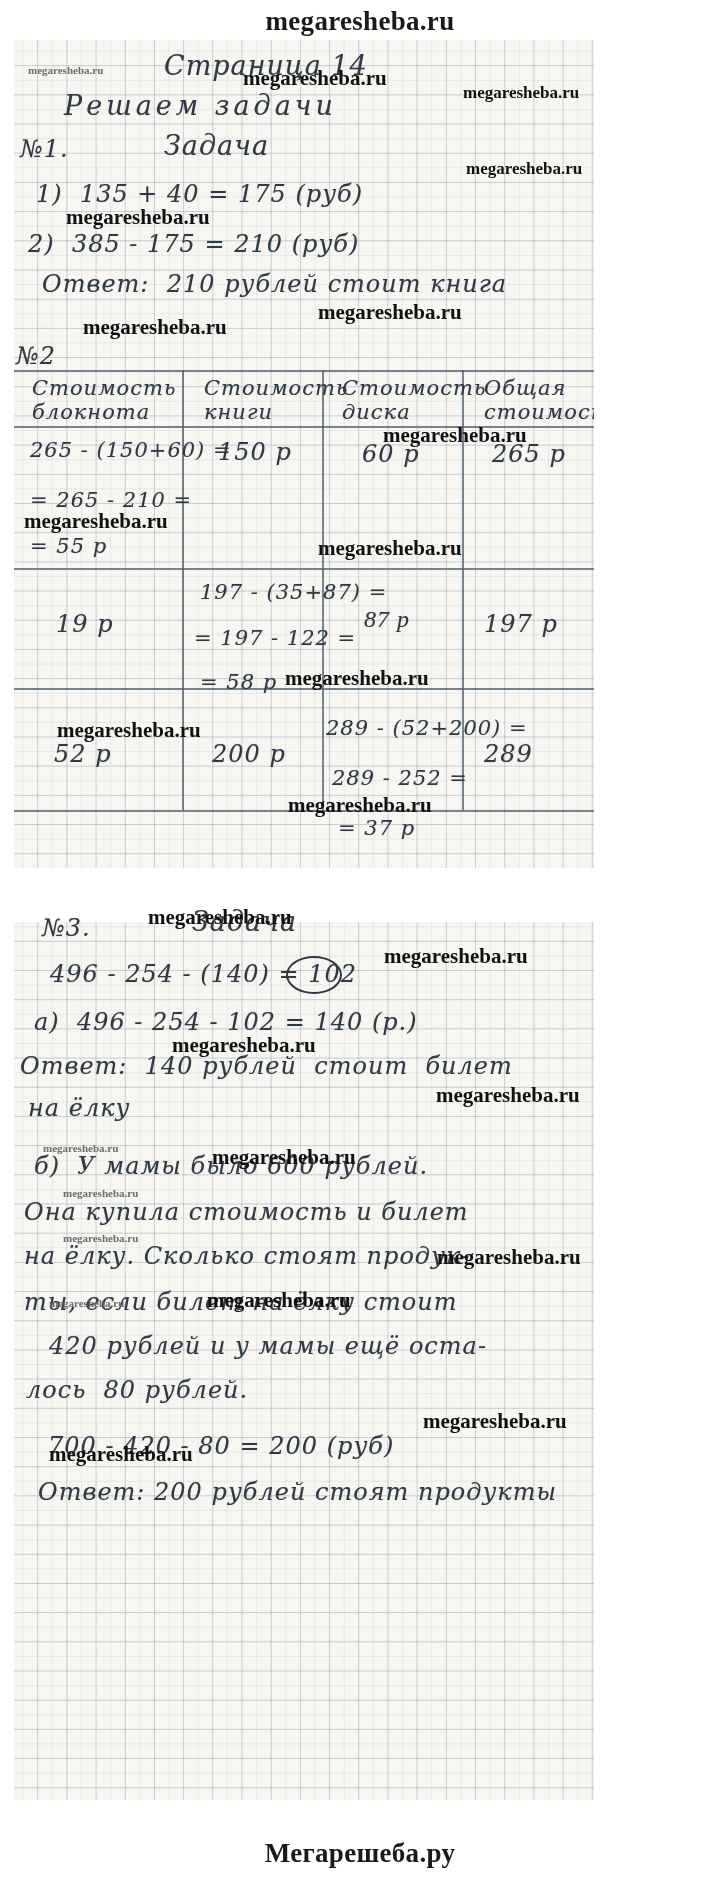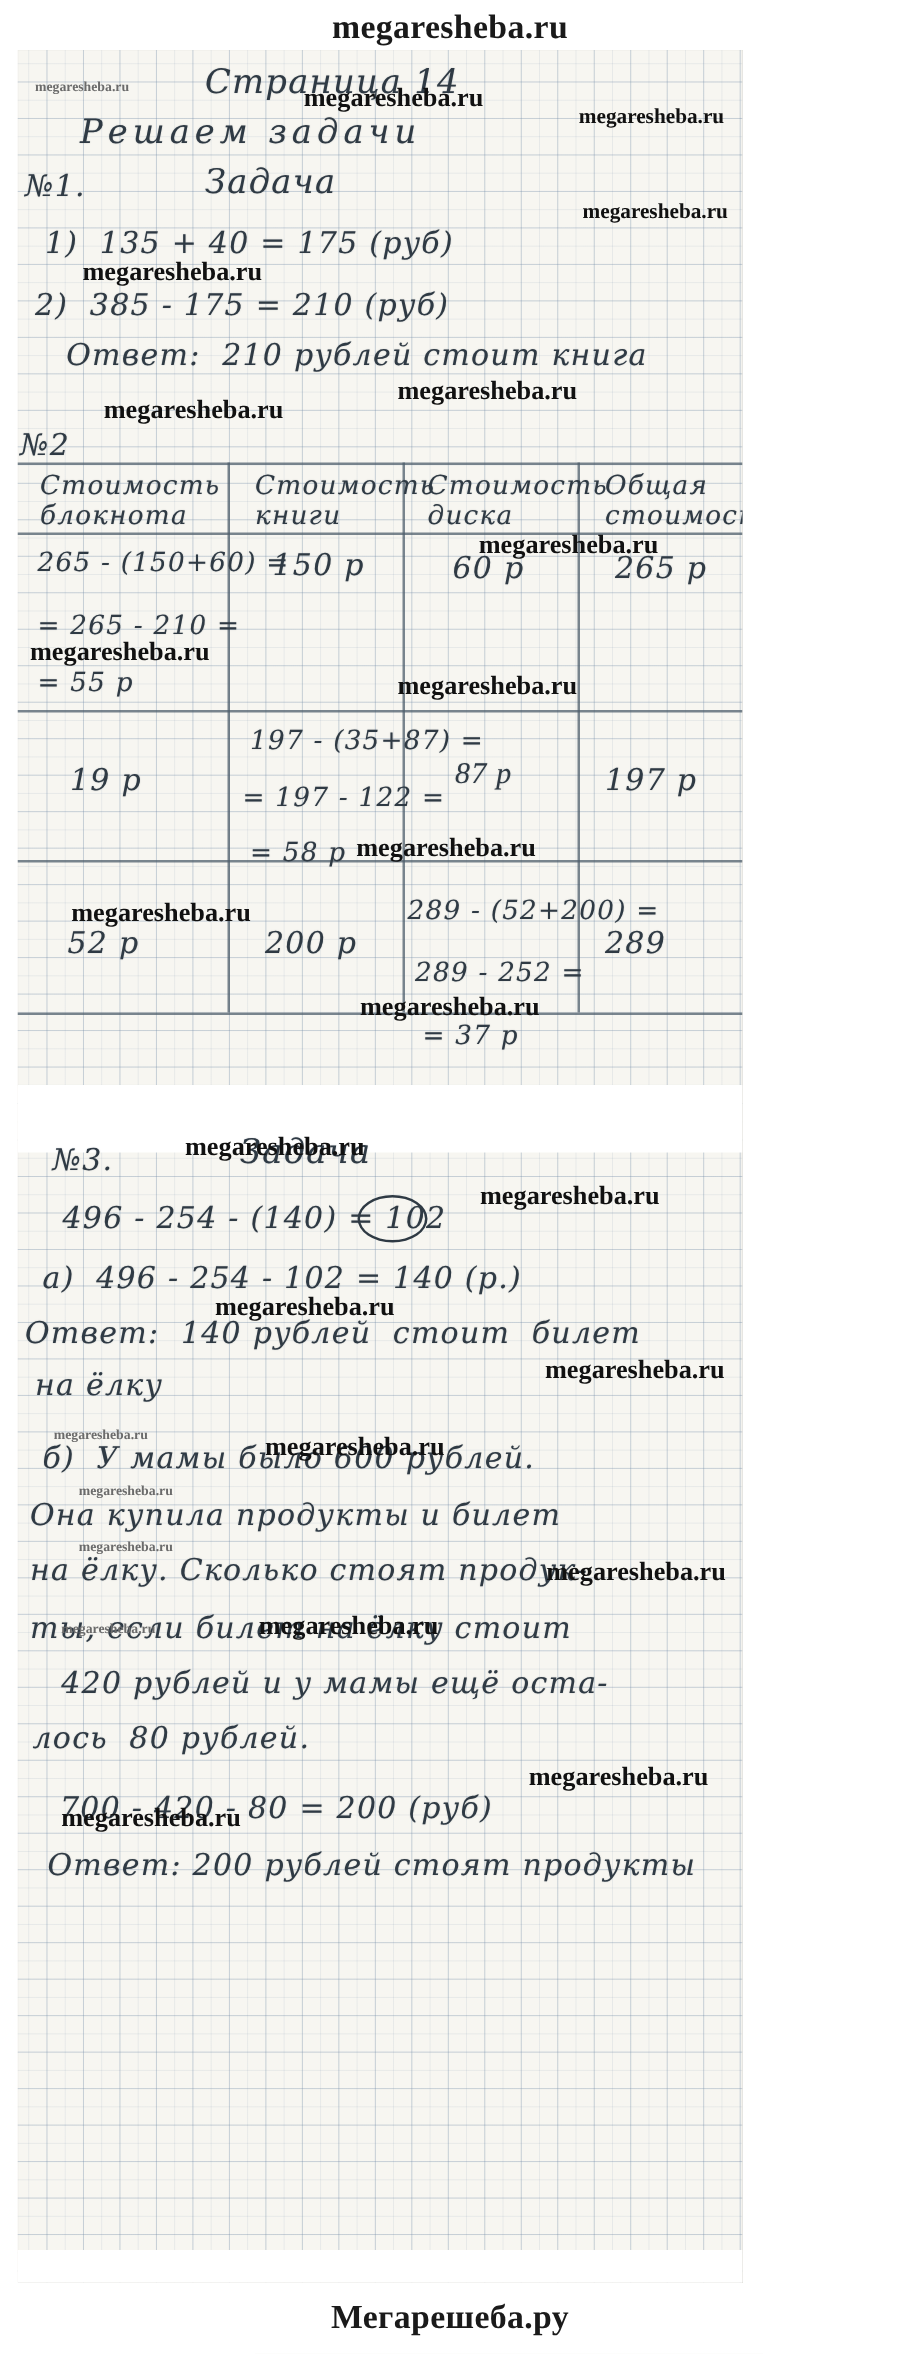--- a/index.html
+++ b/index.html
@@ -97,21 +97,21 @@
   <div class="page-gap"></div>
   <div class="page-gap b"></div>
 
   <div class="hw s30" style="left:150px;top:10px;">Страница 14</div>
   <div class="hw s30" style="left:50px;top:50px;letter-spacing:4px;">Решаем задачи</div>
 
   <div class="hw s26" style="left:6px;top:95px;">№1.</div>
   <div class="hw s30" style="left:150px;top:90px;">Задача</div>
   <div class="hw s26" style="left:22px;top:140px;">1)  135 + 40 = 175 (руб)</div>
   <div class="hw s26" style="left:14px;top:190px;">2)  385 - 175 = 210 (руб)</div>
-  <div class="hw s26" style="left:39px;top:230px;font-style:italic;">Ответ:  210 рублей стоит книга</div>
+  <div class="hw s26" style="left:28px;top:230px;font-style:italic;">Ответ:  210 рублей стоит книга</div>
 
   <div class="hw s26" style="left:2px;top:302px;">№2</div>
 
   <div class="trule" style="left:0px;top:330px;width:580px;height:2px;"></div>
   <div class="trule" style="left:0px;top:386px;width:580px;height:2px;"></div>
   <div class="trule" style="left:0px;top:528px;width:580px;height:2px;"></div>
   <div class="trule" style="left:0px;top:648px;width:580px;height:2px;"></div>
   <div class="trule" style="left:0px;top:770px;width:580px;height:2px;"></div>
   <div class="trule" style="left:168px;top:330px;width:2px;height:440px;"></div>
   <div class="trule" style="left:308px;top:330px;width:2px;height:440px;"></div>
@@ -148,21 +148,21 @@
   <div class="hw s26" style="left:470px;top:700px;">289</div>
 
   <div class="hw s26" style="left:28px;top:874px;">№3.</div>
   <div class="hw s30" style="left:178px;top:866px;">Задача</div>
   <div class="hw s26" style="left:36px;top:920px;">496 - 254 - (140) = 102</div>
   <div class="circle-num" style="left:272px;top:916px;"></div>
   <div class="hw s26" style="left:20px;top:968px;">а)  496 - 254 - 102 = 140 (р.)</div>
   <div class="hw s26" style="left:6px;top:1012px;">Ответ:  140 рублей  стоит  билет</div>
   <div class="hw s26" style="left:14px;top:1054px;">на ёлку</div>
   <div class="hw s26" style="left:20px;top:1112px;">б)  У мамы было 600 рублей.</div>
-  <div class="hw s26" style="left:10px;top:1158px;">Она купила продукты и билет</div>
+  <div class="hw s26" style="left:10px;top:1158px;">Она купила стоимость и билет</div>
   <div class="hw s26" style="left:10px;top:1202px;">на ёлку. Сколько стоят продук-</div>
   <div class="hw s26" style="left:10px;top:1248px;">ты, если билет на ёлку стоит</div>
   <div class="hw s26" style="left:8px;top:1292px;margin-left:27px;">420 рублей и у мамы ещё оста-</div>
   <div class="hw s26" style="left:12px;top:1336px;">лось  80 рублей.</div>
   <div class="hw s26" style="left:34px;top:1392px;">700 - 420 - 80 = 200 (руб)</div>
   <div class="hw s26" style="left:24px;top:1438px;">Ответ: 200 рублей стоят продукты</div>
 </div>
 
 <div id="watermark-layer">
     <div class="wm small" style="left: 28px; top: 64px;">megaresheba.ru</div>

